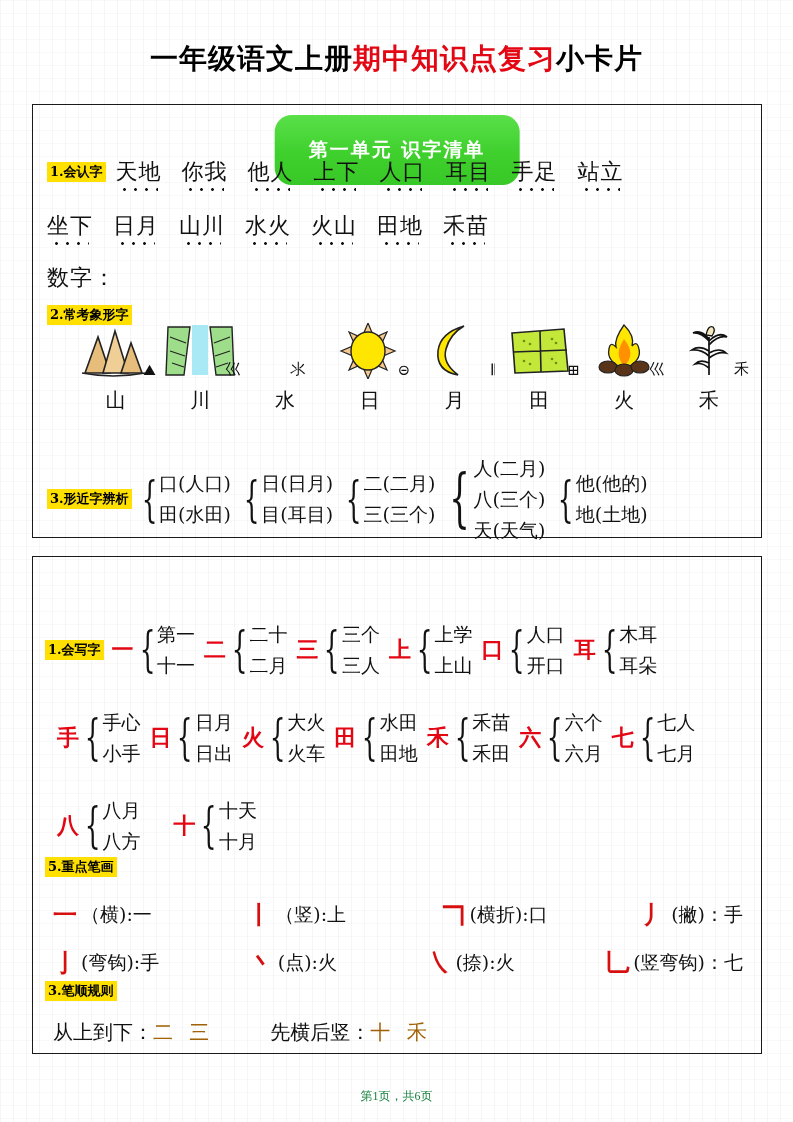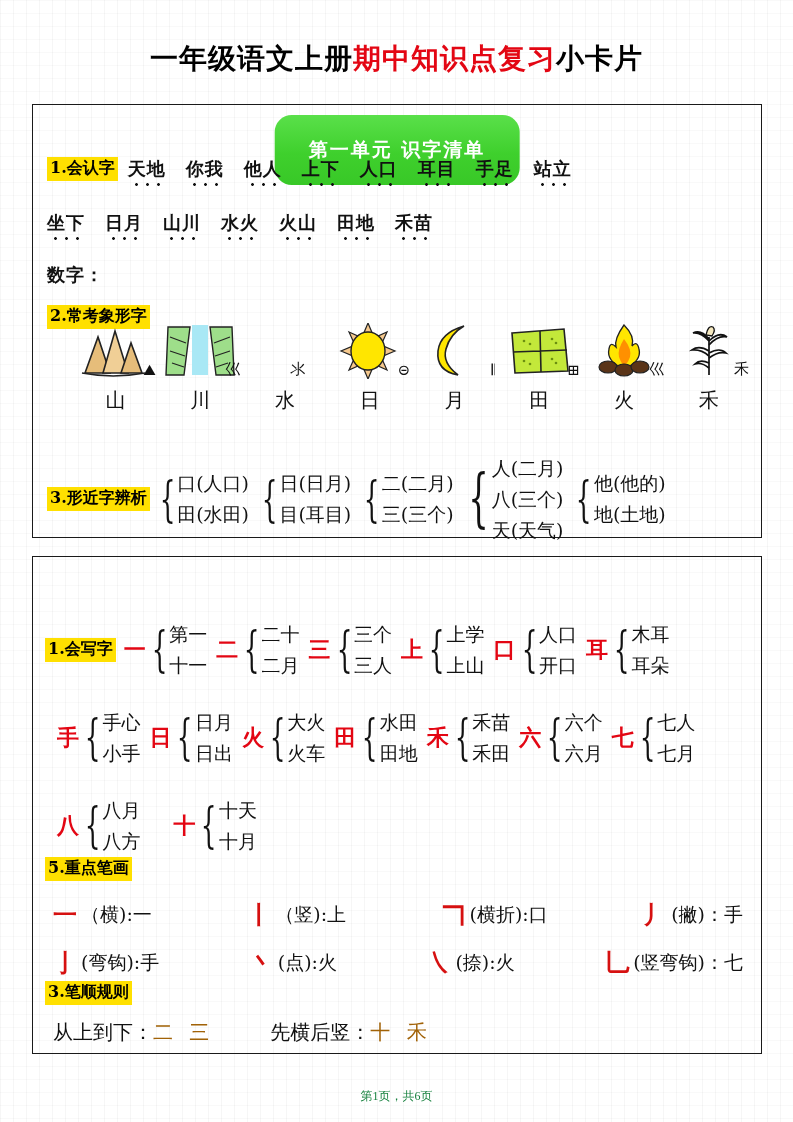--- a/index.html
+++ b/index.html
@@ -55,35 +55,34 @@
     letter-spacing:2px;
     white-space:nowrap;
     font-family:"DejaVu Sans","Liberation Sans",sans-serif;
   }
 
   
   .hl{
     background:#ffe000;
     color:#000;
     font-weight:bold;
-    font-size:16px;
+    font-size:13px;
     padding:2px 3px 3px 3px;
     font-family:"DejaVu Serif","Liberation Serif",serif;
     display:inline-block;
     line-height:1.18;
     white-space:nowrap;
   }
 
   .row{position:absolute;display:flex;align-items:center;white-space:nowrap;}
 
   .hanzi{
     font-family:"DejaVu Serif","Liberation Serif",serif;
-    font-size:18px;color:#111;
+    font-size:22px;color:#111;
     letter-spacing:1px;
-    font-weight:bold;
   }
 
   
   .dotted{position:relative;}
   .dotted::after{
     content:"";position:absolute;left:8%;right:8%;bottom:-7px;height:3px;
     background-image:radial-gradient(circle, #111 1.3px, transparent 1.5px);
     background-size:11px 3px;background-repeat:repeat-x;
   }
 

